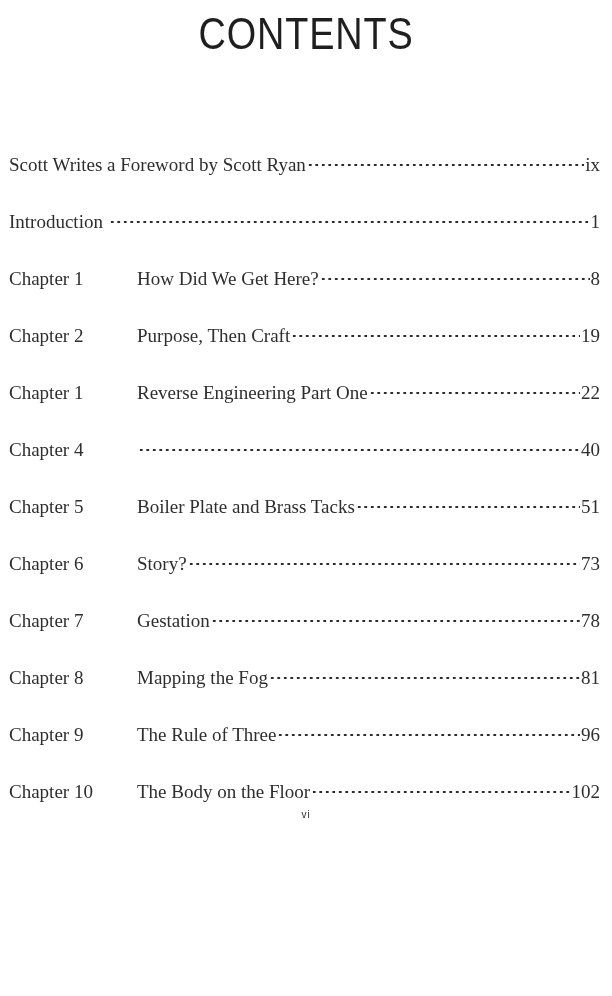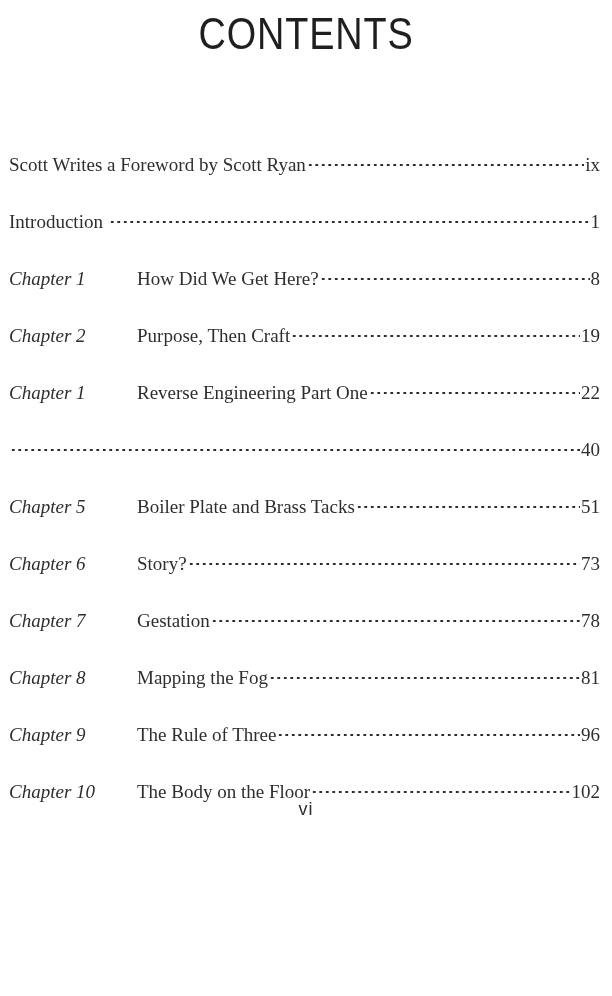--- a/index.html
+++ b/index.html
@@ -32,21 +32,20 @@
   .toc-row {
     display: flex;
     align-items: center;
     height: 57px;
     font-size: 19px;
     line-height: 1.2;
   }
   .chapter-label {
     flex: 0 0 128px;
     width: 128px;
-    font-style: italic;
   }
   .entry-title {
     white-space: pre; 
     flex: 0 0 auto;
   }
   .dots {
     flex: 1 1 auto;
     height: 4px;
     margin: 0 1px;
     min-width: 12px;
@@ -58,21 +57,21 @@
   .page-num {
     flex: 0 0 auto;
   }
   .folio {
     position: absolute;
     left: 0;
     right: 0;
     bottom: 12px;
     text-align: center;
     font-family: "Liberation Sans", sans-serif;
-    font-size: 18px;
+    font-size: 10px;
     letter-spacing: 1px;
     color: #2e2e2e;
   }
 </style>
 </head>
 <body>
 
 <div class="page">
 
   <h1 class="title">CONTENTS</h1>
@@ -106,20 +105,21 @@
     </div>
 
     <div class="toc-row">
       <span class="chapter-label">Chapter 1</span>
       <span class="entry-title">Reverse Engineering Part One</span>
       <span class="dots"></span>
       <span class="page-num">22</span>
     </div>
 
     <div class="toc-row">
+      <span class="chapter-label">Chapter 4</span>
       <span class="dots"></span>
       <span class="page-num">40</span>
     </div>
 
     <div class="toc-row">
       <span class="chapter-label">Chapter 5</span>
       <span class="entry-title">Boiler Plate and Brass Tacks</span>
       <span class="dots"></span>
       <span class="page-num">51</span>
     </div>

